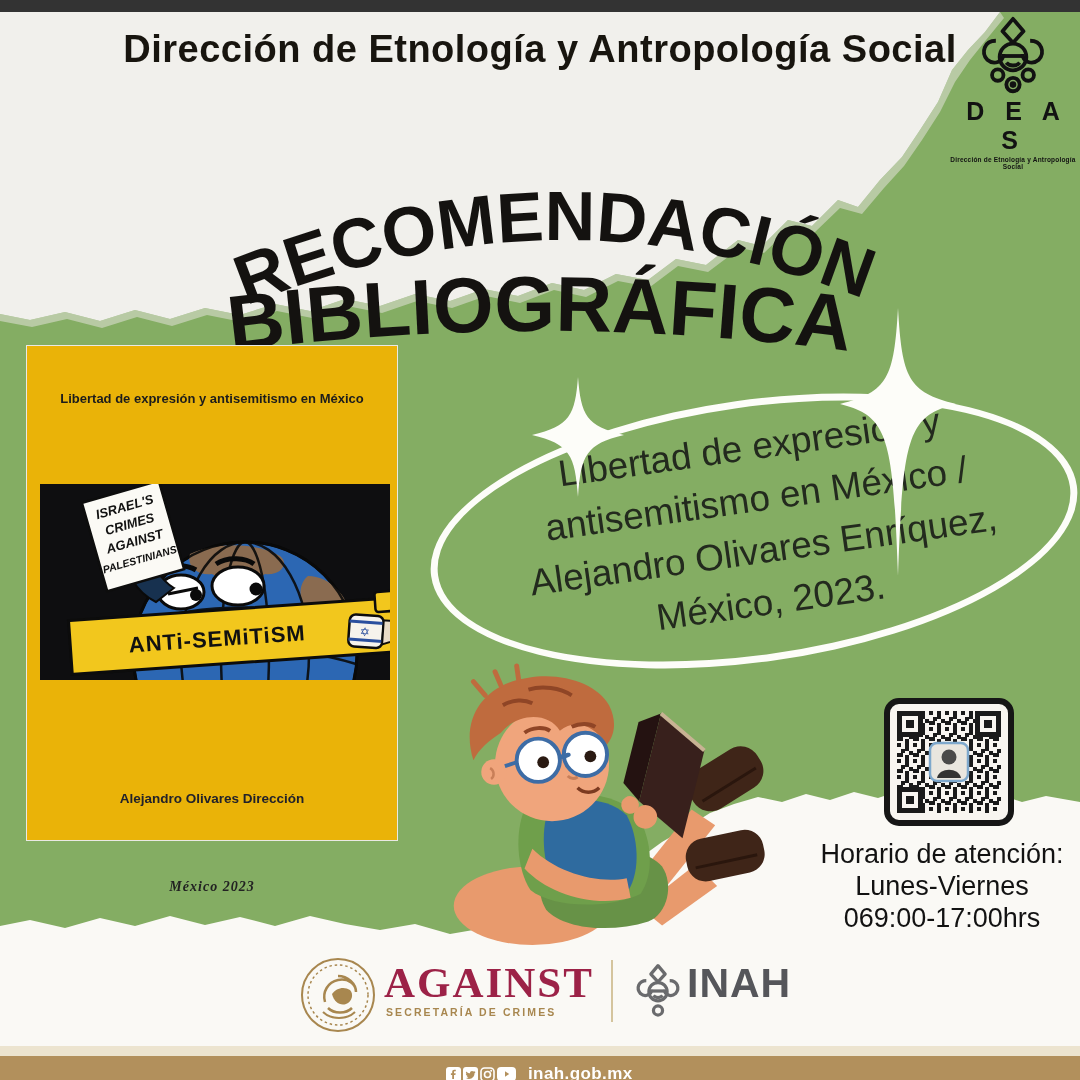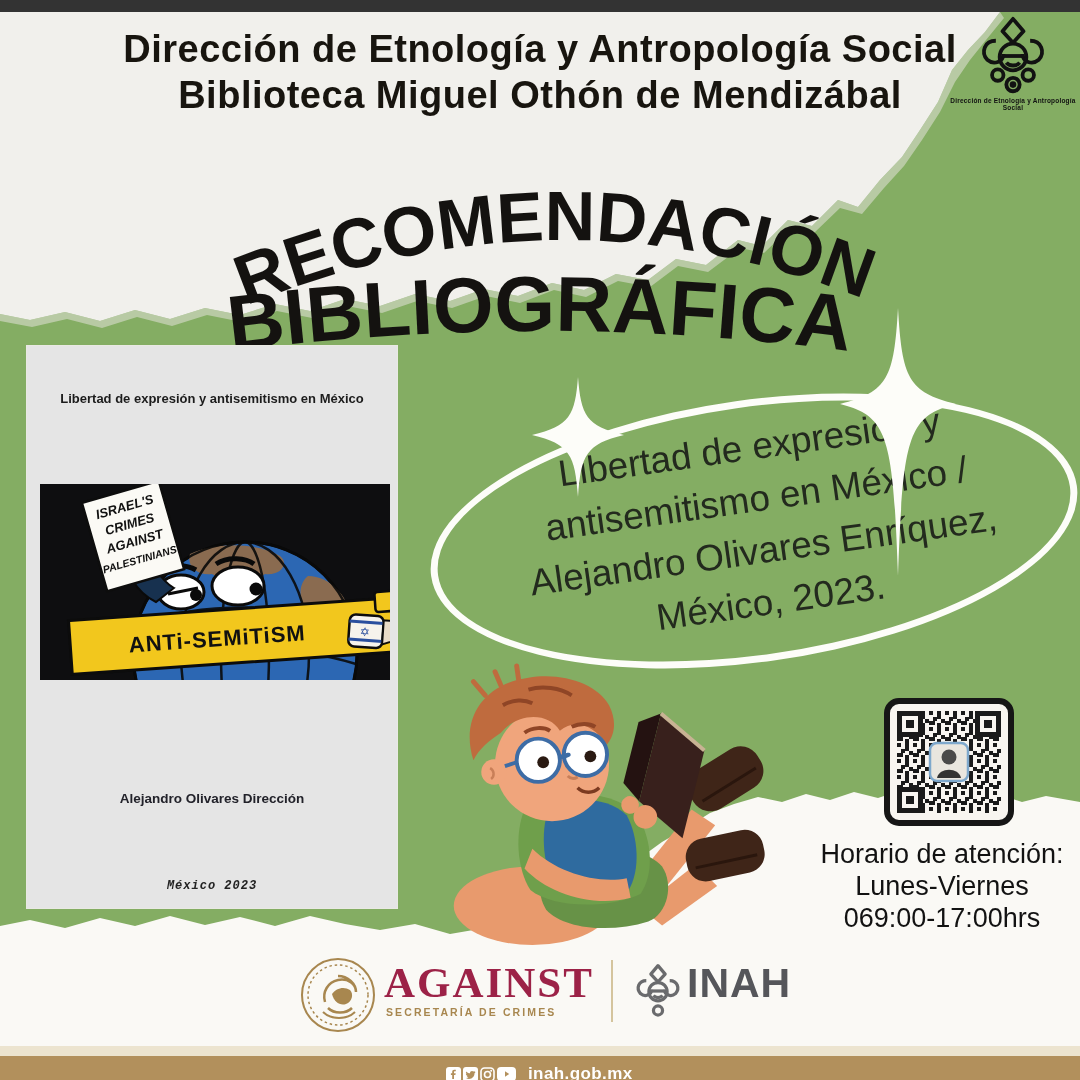--- a/index.html
+++ b/index.html
@@ -16,25 +16,25 @@
   .deas-acronym{font-size:25px;font-weight:700;letter-spacing:7px;margin-top:1px;text-indent:7px;}
   .deas-caption{font-size:6.5px;font-weight:700;letter-spacing:.2px;margin-top:1px;}
 
   
   .oval{left:428px;top:388px;width:652px;height:262px;border:7px solid #fdfdf9;border-radius:50%;
         transform:rotate(-8deg);}
   .oval-text{left:455px;top:409px;width:610px;transform:rotate(-8deg);text-align:center;
              font-size:37px;line-height:52px;font-weight:500;color:#232a1e;}
 
   
-  .cover{left:26px;top:333px;width:372px;height:564px;background:#e5e5e5;box-shadow:0 0 0 1px #e9e9e3 inset;}
+  .cover{left:26px;top:333px;width:372px;height:496px;background:#eab308;box-shadow:0 0 0 1px #e9e9e3 inset;}
   .cover-title{left:12px;top:46px;width:348px;text-align:center;font-weight:700;font-size:13px;color:#1c1c1c;}
   .cover-author{left:12px;top:446px;width:348px;text-align:center;font-weight:700;font-size:13.5px;color:#22222a;}
   .cover-imprint{left:12px;top:534px;width:348px;text-align:center;font-style:italic;font-weight:700;
-                 font-size:12px;color:#222;font-family:Liberation Mono, monospace;letter-spacing:1px;}
+                 font-size:14px;color:#222;font-family:Liberation Serif, serif;letter-spacing:1px;}
   .cover-art{left:14px;top:139px;}
 
   
   .schedule{left:796px;top:826px;width:292px;text-align:center;font-size:27px;line-height:32px;
             font-weight:500;color:#121212;}
 
   
   .qr{left:884px;top:686px;width:130px;height:128px;}
 
   
@@ -57,38 +57,38 @@
     <polygon fill="#f1f0ec" points="0,0 1000,0 985,20 968,38 952,58 938,90 920,118 902,145 880,168 858,195 838,188 812,214 788,208 762,234 738,228 706,253 676,247 648,268 616,262 584,278 552,271 518,284 484,277 450,289 415,282 380,294 345,287 310,299 275,292 240,303 205,296 170,307 135,298 100,309 65,300 30,308 0,302"></polygon>
     <polygon fill="#e4e2da" opacity=".55" points="0,302 30,308 65,300 100,309 135,298 170,307 205,296 240,303 275,292 310,299 345,287 380,294 415,282 450,289 484,277 518,284 552,271 584,278 616,262 648,268 676,247 706,253 738,228 762,234 788,208 812,214 838,188 858,195 880,168 902,145 920,118 938,90 952,58 968,38 985,20 1000,0 1004,6 986,28 970,48 955,70 940,100 922,128 904,154 884,176 862,202 840,196 814,221 790,216 764,241 740,236 708,260 678,254 650,275 618,269 586,285 554,278 520,291 486,284 452,296 417,289 382,301 347,294 312,306 277,299 242,310 207,303 172,314 137,305 102,316 67,307 32,315 0,309"></polygon>
   </svg>
 
   <svg class="abs" style="left:0;top:740px" width="1080" height="340" viewBox="0 740 1080 340">
     <polygon fill="#faf9f5" points="0,1080 0,914 30,908 65,916 100,906 135,914 170,904 205,913 240,905 275,914 310,904 345,912 380,918 415,912 450,922 485,916 515,926 545,930 565,918 580,898 598,878 618,860 640,846 662,830 686,816 710,801 734,792 758,785 782,790 806,782 830,788 854,780 878,786 902,778 926,786 950,780 974,788 998,782 1022,790 1046,784 1080,790 1080,1080"></polygon>
   </svg>
 
   <div class="abs header">
     <div>Dirección de Etnología y Antropología Social</div>
-    <div>Biblioteca Miguel Othón de Mendizábal</div>
   </div>
 
   <div class="abs deas-box">
     <svg width="78" height="80" viewBox="0 0 80 84" style="margin:0 auto">
       <g fill="none" stroke="#121212" stroke-width="4" stroke-linejoin="round">
         <path d="M40,3 L51,16 L40,28 L29,16 Z"></path>
         <path d="M22,26 C10,26 6,38 13,46 C20,52 30,48 30,40"></path>
         <path d="M58,26 C70,26 74,38 67,46 C60,52 50,48 50,40"></path>
         <circle cx="40" cy="43" r="14"></circle>
         <path d="M28,42 L52,42"></path>
         <path d="M33,49 C36,53 44,53 47,49"></path>
         <circle cx="24" cy="62" r="6"></circle>
         <circle cx="56" cy="62" r="6"></circle>
         <circle cx="40" cy="72" r="7"></circle>
         <circle cx="40" cy="72" r="1.5" fill="#121212"></circle>
       </g>
     </svg>
+    <div class="deas-acronym">D E A S</div>
     <div class="deas-caption">Dirección de Etnología y Antropología Social</div>
   </div>
 
   <svg class="abs" style="left:0;top:0" width="1080" height="400" viewBox="0 0 1080 400">
     <defs>
       <path id="arc1" d="M 222 304 Q 557 156 888 297"></path>
       <path id="arc2" d="M 225 340 Q 540 298 855 340"></path>
     </defs>
     <text font-size="70" font-weight="600" fill="#141210" font-family="Liberation Sans, sans-serif">
       <textPath href="#arc1" startOffset="50%" text-anchor="middle">RECOMENDACIÓN</textPath>

